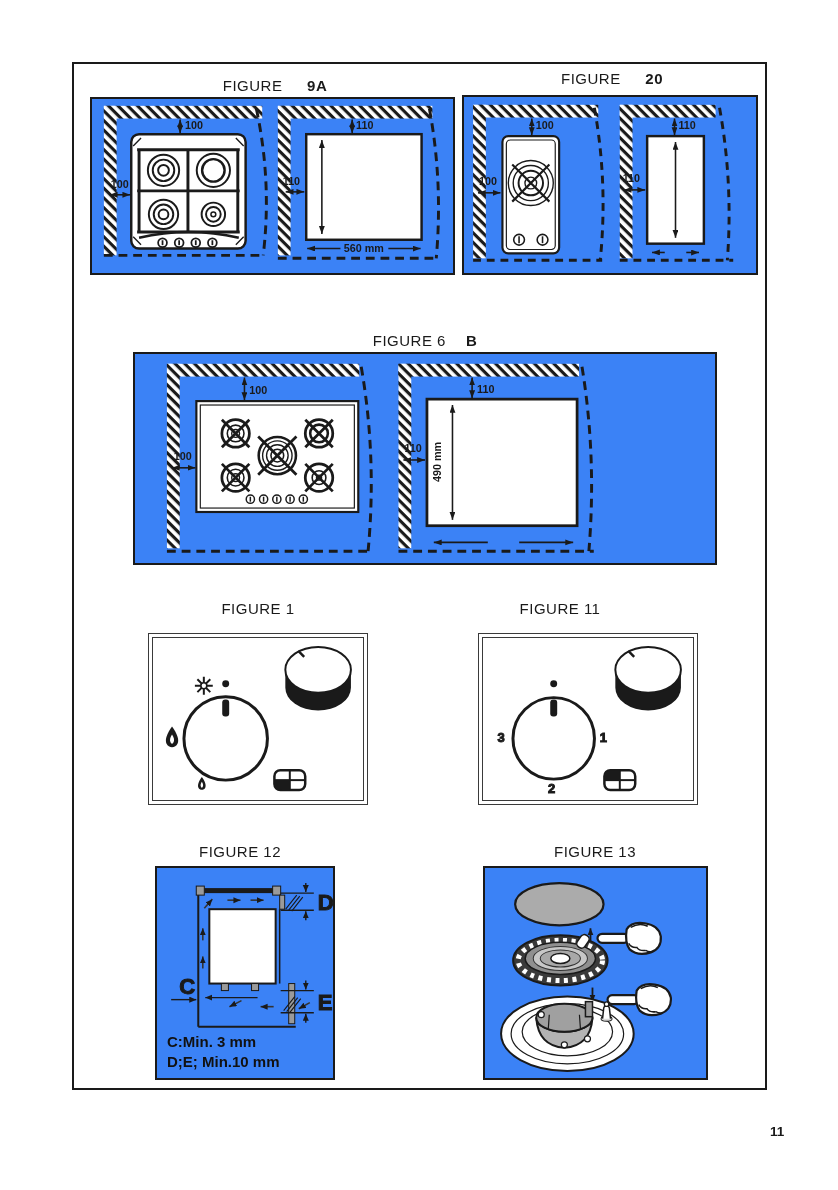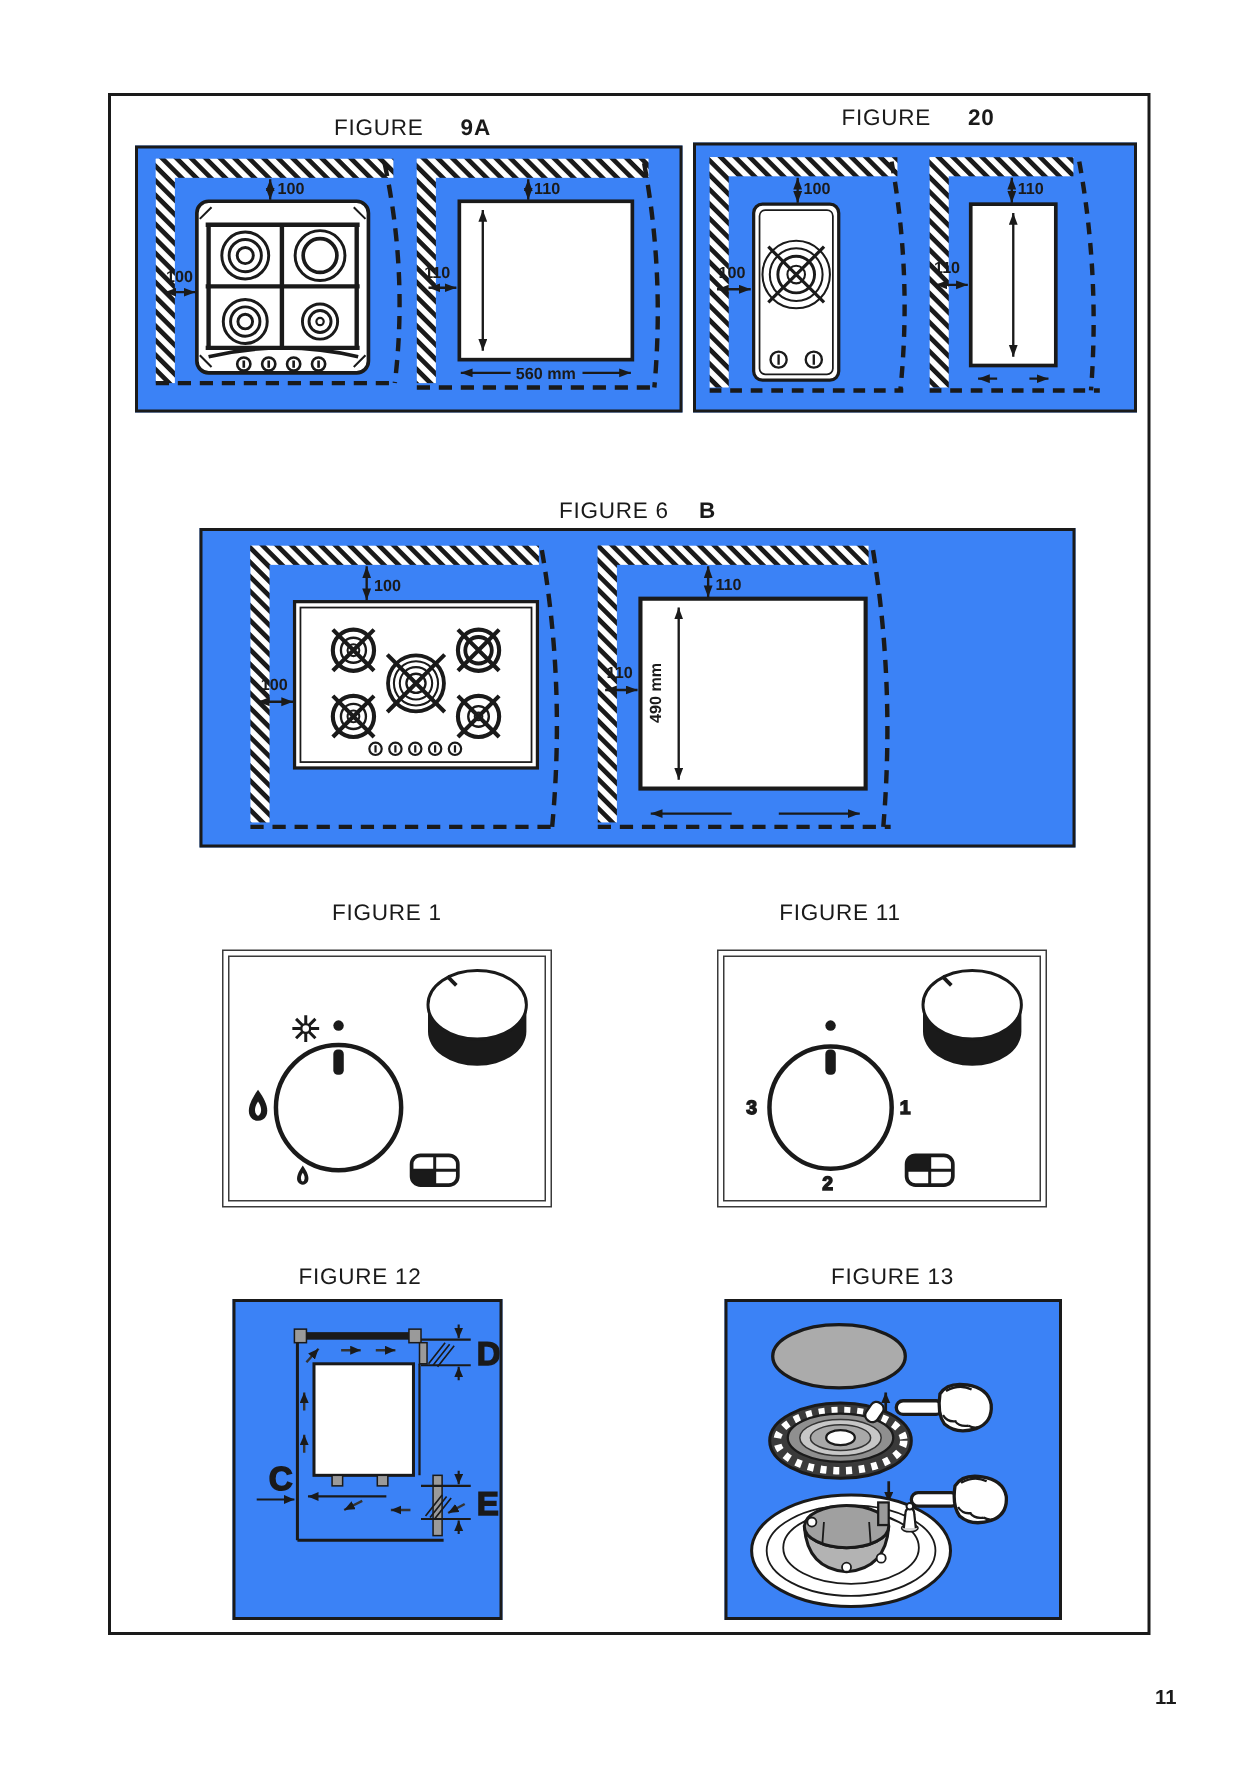--- a/index.html
+++ b/index.html
@@ -358,20 +358,24 @@
       </g>
       <text class="big" x="160" y="141">E</text>
 
       <text class="big" x="30" y="125" text-anchor="middle">C</text>
       <g stroke-width="1.4">
         <line x1="14" y1="131" x2="39" y2="131" marker-end="url(#c-m)"></line>
         <line x1="100" y1="129" x2="48" y2="129" marker-end="url(#c-m)"></line>
       </g>
     </g>
   </svg>
+  <div class="notes">
+    <div>C:Min. 3 mm</div>
+    <div>D;E; Min.10 mm</div>
+  </div>
 </div>
 
 <div class="figtitle" style="left:595px;top:843px;"><span>FIGURE 13</span></div>
 <div class="figbox" style="left:483px;top:866px;width:225px;height:214px;">
   <svg class="fill-svg" viewBox="0 0 220 209">
     <defs>
       <marker id="d-m" markerUnits="userSpaceOnUse" markerWidth="9" markerHeight="8" refX="7" refY="3" orient="auto-start-reverse">
           <path d="M0,0L7,3L0,6Z" fill="#1a1a1a"></path>
         </marker>
       <g id="d-hand" stroke="#1a1a1a" fill="#fff">

